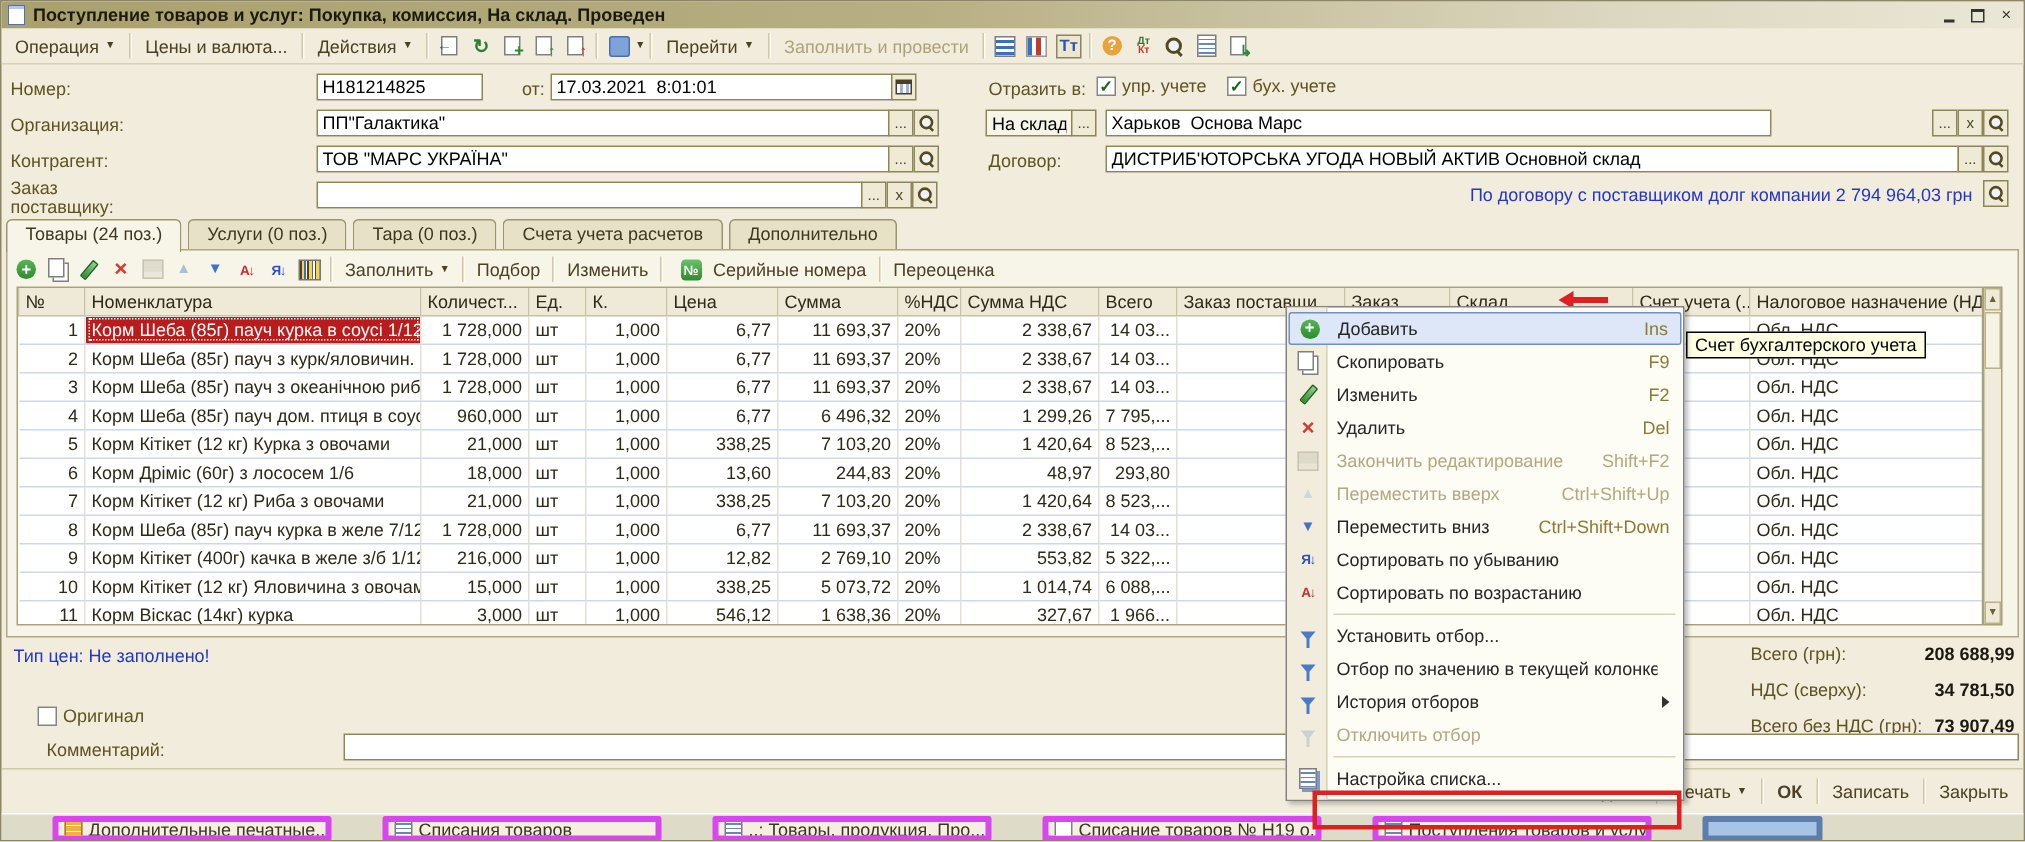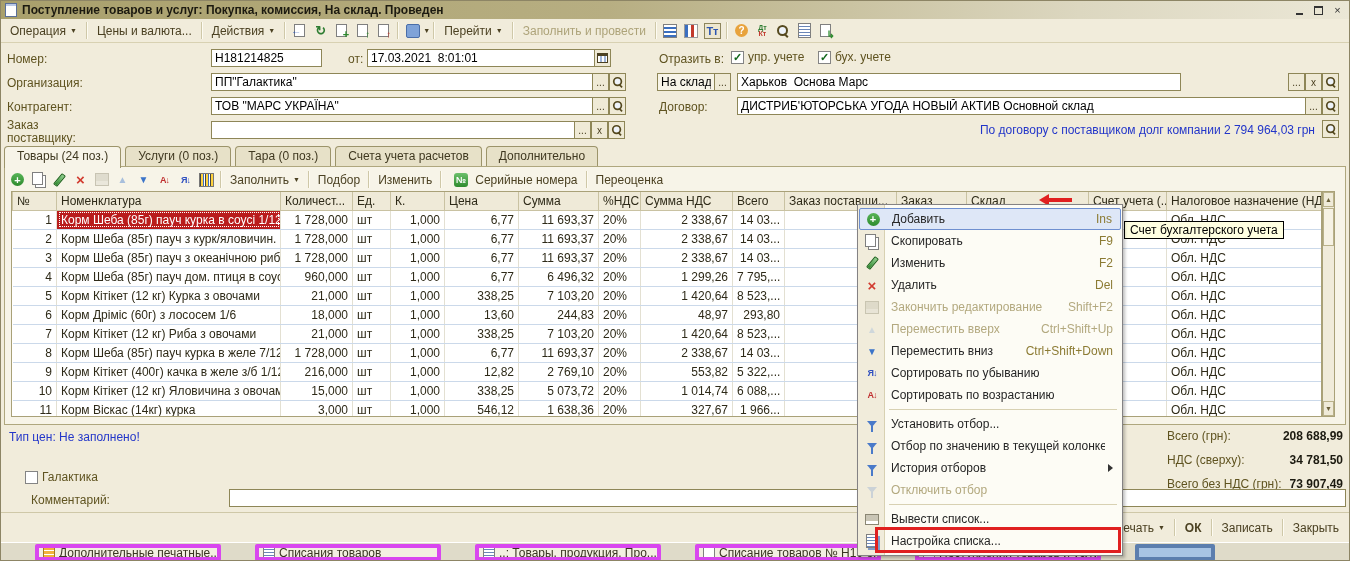--- a/index.html
+++ b/index.html
@@ -571,21 +571,21 @@
   <div class="totrow" style="top:452px">
     <span class="totlbl">НДС (сверху):</span>
     <span class="totval">34 781,50</span>
   </div>
   <div class="totrow" style="top:476px">
     <span class="totlbl">Всего без НДС (грн):</span>
     <span class="totval">73 907,49</span>
   </div>
   <span class="chkrow" style="left:24px;top:469px">
     <span class="chk"></span>
-    <span>Галактика</span>
+    <span>Оригинал</span>
   </span>
   <span class="flabel" style="left:30px;top:492px">Комментарий:</span>
   <input class="inp" style="left: 228px; top: 488px; width: 1117px;" value="">
 
   <div class="btnbar">
     <span class="tbtn">дная</span>
     <span class="vsep"></span>
     <span class="tbtn">
         <span>Печать</span>
         <span class="caret">▼</span>
@@ -709,25 +709,20 @@
         <span class="subarrow"></span>
       </div>
     <div class="mi dis">
         <span class="mic">
           <span class="funnel" style="opacity:.5"></span>
         </span>
         <span class="mil">Отключить отбор</span>
         <span class="mis"></span>
       </div>
     <div class="msep"></div>
-    <div class="mi">
-        <span class="mic printer"></span>
-        <span class="mil">Вывести список...</span>
-        <span class="mis"></span>
-      </div>
     <div class="mi">
         <span class="mic gearlist"></span>
         <span class="mil">Настройка списка...</span>
         <span class="mis"></span>
       </div>
   </div>
 
   <div class="redbox"></div>
   <div class="redarrow">
       <span class="tip"></span>

